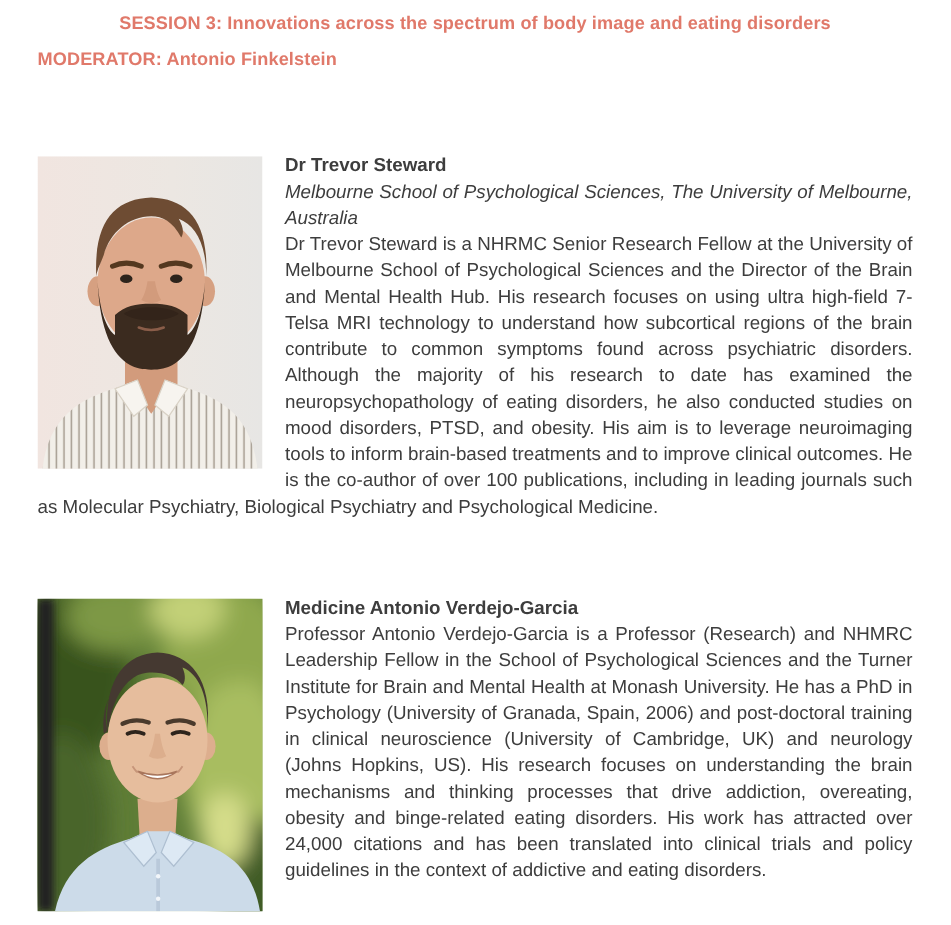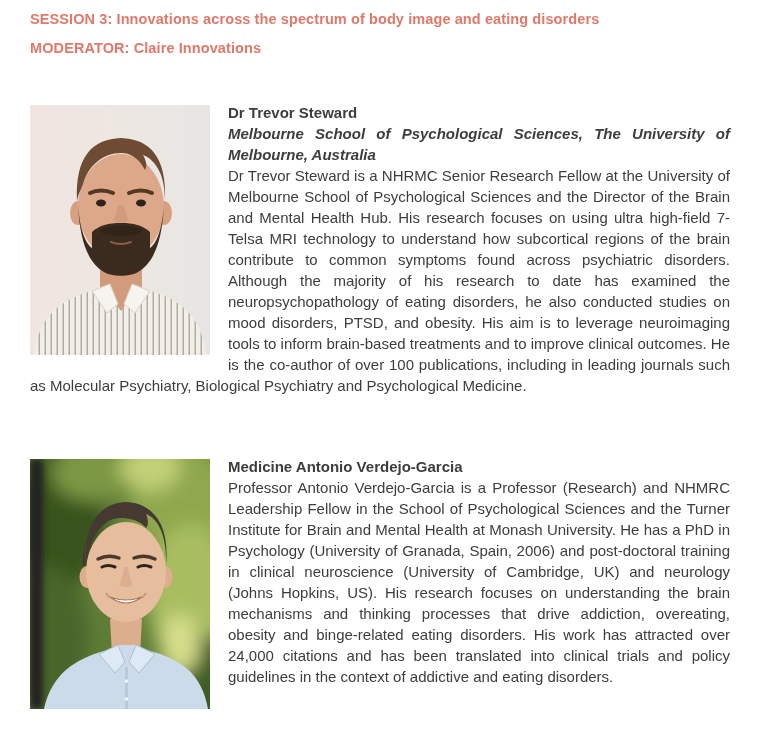--- a/index.html
+++ b/index.html
@@ -20,42 +20,42 @@
     letter-spacing: 0.1px;
   }
   .moderator { margin-top: 9px; }
 
   .speaker {
     font-size: 15px;
     line-height: 21px;
     text-align: justify;
   }
   .speaker::after { content: ""; display: block; clear: both; }
-  .speaker.first { margin-top: 44px; }
+  .speaker.first { margin-top: 64px; }
   .speaker.second { clear: both; margin-top: 60px; }
 
   .photo {
     float: left;
     display: block;
     width: 180px;
     height: 250px;
     margin: 3px 18px 6px 0;
   }
   .speaker-name { font-weight: bold; }
-  .speaker-affiliation { font-weight: bold; font-style: italic; }
+  .speaker-affiliation { font-weight: normal; font-style: italic; }
   .speaker-bio { margin: 0; }
 </style>
 </head>
 <body style="color: rgb(61, 61, 61);">
 
 <div class="page">
 
   <header>
-    <div class="accent-line accent" style="color: rgb(224, 121, 106);">SESSION 3: Innovations across the spectrum of body image and eating disorders</div>
-    <div class="accent-line accent moderator" style="color: rgb(224, 121, 106);">MODERATOR: Claire Innovations</div>
+    <div class="accent-line accent" style="color: rgb(224, 121, 106); text-align: center;">SESSION 3: Innovations across the spectrum of body image and eating disorders</div>
+    <div class="accent-line accent moderator" style="color: rgb(224, 121, 106);">MODERATOR: Antonio Finkelstein</div>
   </header>
 
   <section class="speaker first">
     <svg class="photo" viewBox="0 0 180 250" role="img">
       <defs>
         <linearGradient id="bg1" x1="0" y1="0" x2="1" y2="0">
           <stop offset="0" stop-color="#f1e5e0"></stop>
           <stop offset="0.6" stop-color="#ece7e2"></stop>
           <stop offset="1" stop-color="#e7e6e4"></stop>
         </linearGradient>

